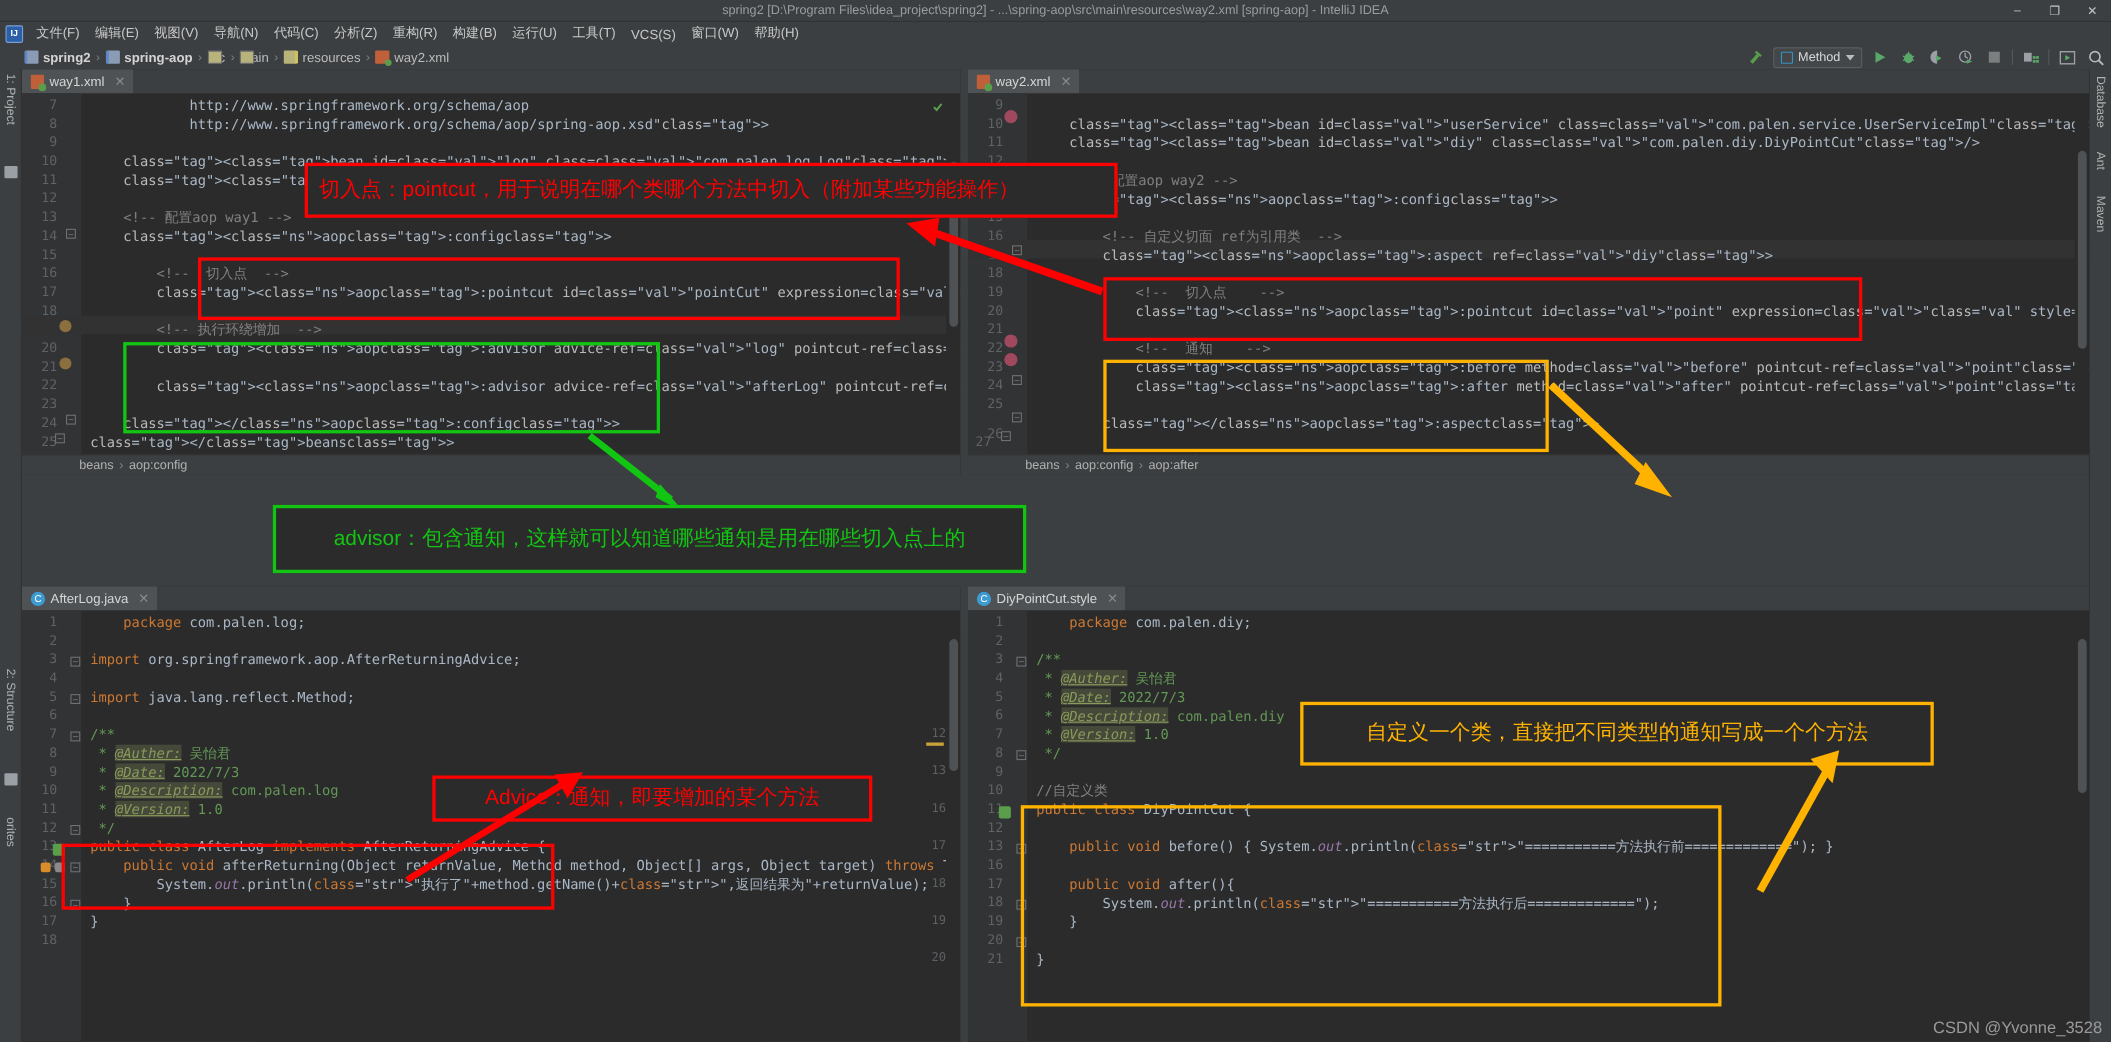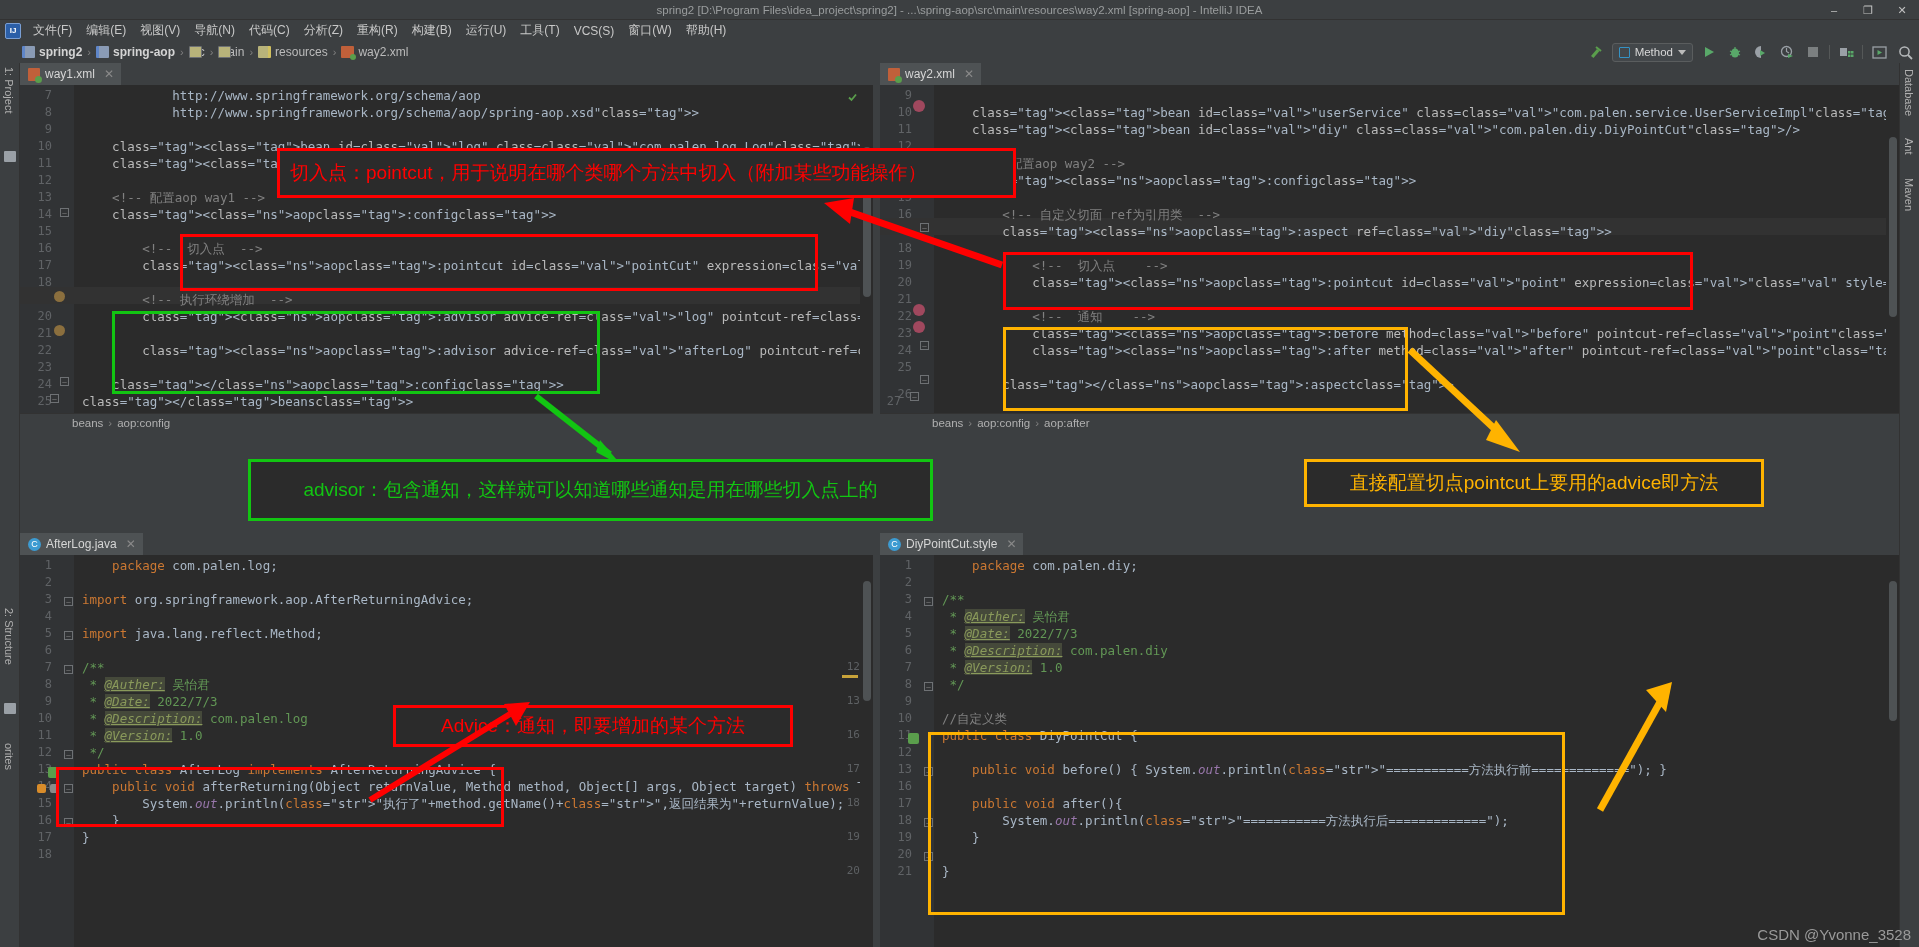--- a/index.html
+++ b/index.html
@@ -498,32 +498,32 @@
 
   <div class="anno red hollow" style="left:1003px; top:252px; width:690px; height:58px;"></div>
 
   <div class="anno yellow hollow" style="left:1003px; top:327px; width:405px; height:84px;"></div>
 
   <svg class="arrow" style="left:1400px; top:340px; width:140px; height:120px;">
     <path d="M10 10 L98 92" stroke="#ffb300" stroke-width="7" fill="none"></path>
     <path d="M120 112 L86 100 L96 80 Z" fill="#ffb300"></path>
   </svg>
 
-  <div class="anno yellow txt filled" style="left:1256px; top:459px; width:460px; height:48px;">直接配置切点pointcut上要用的advice即方法</div>
 
 
   <div class="anno red txt filled" style="left:345px; top:705px; width:400px; height:42px;">Advice：通知，即要增加的某个方法</div>
 
   <svg class="arrow" style="left:360px; top:700px; width:180px; height:110px;">
     <path d="M10 100 L150 14" stroke="#ff0000" stroke-width="6" fill="none"></path>
     <path d="M170 2 L144 4 L156 26 Z" fill="#ff0000"></path>
   </svg>
 
   <div class="anno red hollow" style="left:56px; top:767px; width:448px; height:60px;"></div>
 
+  <div class="anno yellow txt filled" style="left:1134px; top:638px; width:576px; height:58px;">自定义一个类，直接把不同类型的通知写成一个个方法</div>
 
   <div class="anno yellow hollow" style="left:928px; top:732px; width:637px; height:183px;"></div>
 
   <svg class="arrow" style="left:1580px; top:680px; width:110px; height:140px;">
     <path d="M20 130 L80 22" stroke="#ffb300" stroke-width="7" fill="none"></path>
     <path d="M92 2 L66 10 L86 32 Z" fill="#ffb300"></path>
   </svg>
 
   <div class="watermark">CSDN @Yvonne_3528</div>
 

